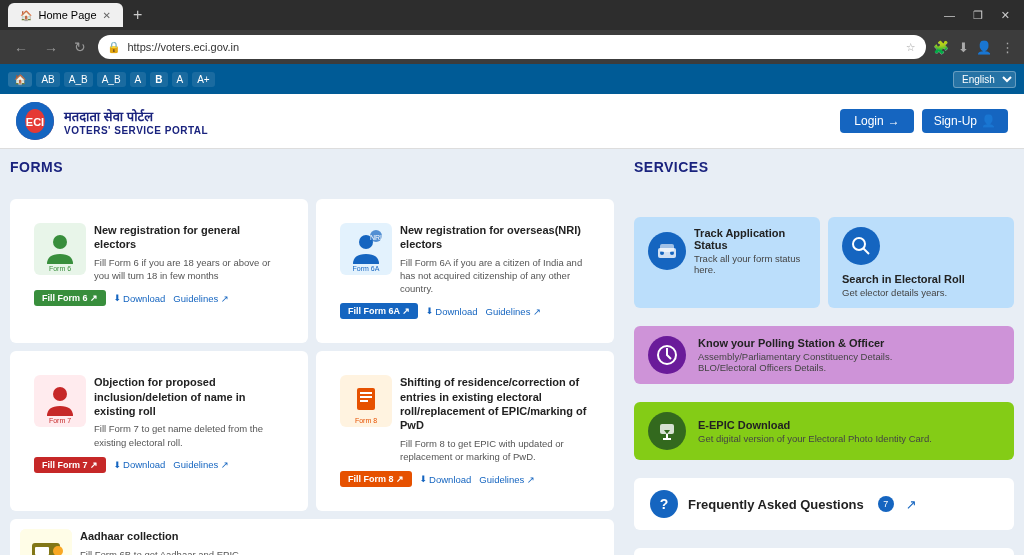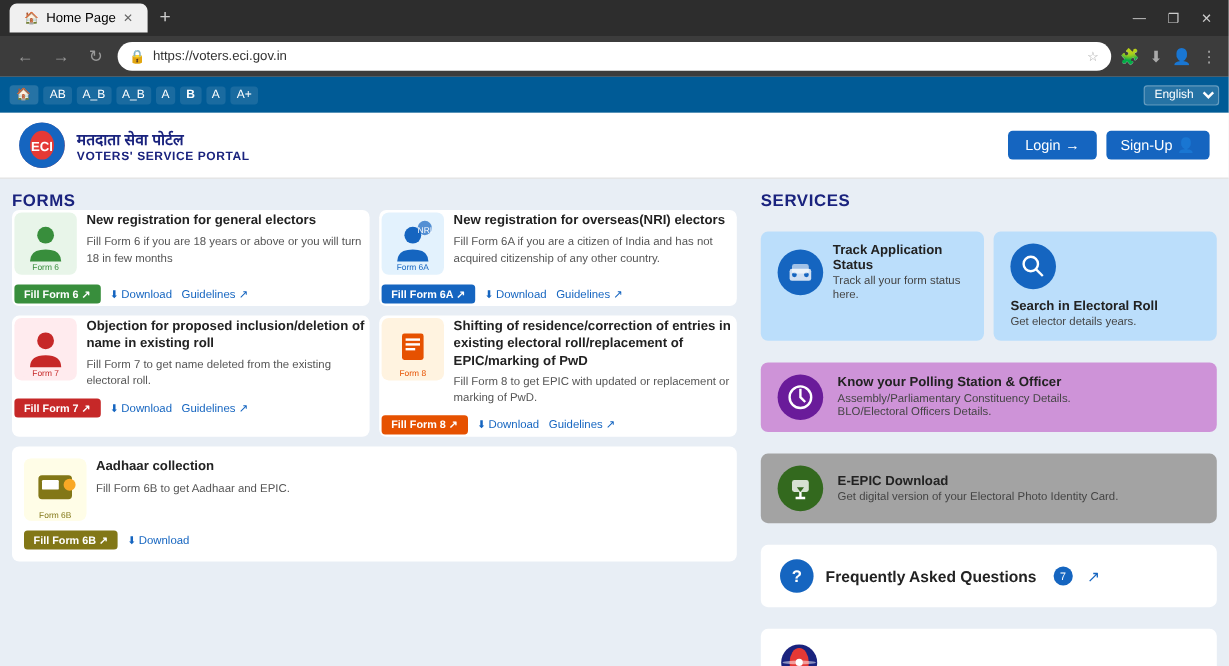--- a/index.html
+++ b/index.html
@@ -38,24 +38,24 @@
     .logo-english { font-size: 10px; color: #1a237e; font-weight: bold; letter-spacing: 0.5px; }
     .header-right { display: flex; gap: 8px; }
     .login-btn { background: #1565c0; color: #fff; border: none; border-radius: 4px; padding: 5px 14px; font-size: 12px; cursor: pointer; display: flex; align-items: center; gap: 4px; }
     .signup-btn { background: #1565c0; color: #fff; border: none; border-radius: 4px; padding: 5px 12px; font-size: 12px; cursor: pointer; display: flex; align-items: center; gap: 4px; }
 
     
     .main { display: flex; height: calc(555px - 30px - 34px - 30px - 55px); background: #e8eef5; }
 
     
     .forms-section { flex: 1; padding: 10px; overflow-y: auto; }
-    .section-title { font-size: 14px; font-weight: bold; color: #1a237e; margin-bottom: 0; letter-spacing: 0.5px; }
+    .section-title { font-size: 14px; font-weight: bold; color: #1a237e; margin-bottom: 24px; letter-spacing: 0.5px; }
 
     .forms-grid { display: grid; grid-template-columns: 1fr 1fr; gap: 8px; }
-    .form-card { background: #fff; border-radius: 6px; padding: 2px; display: flex; flex-direction: column; position: relative; }
+    .form-card { background: #fff; border-radius: 6px; padding: 24px; display: flex; flex-direction: column; position: relative; }
     .form-card-inner { display: flex; gap: 8px; }
     .form-icon { width: 52px; height: 52px; border-radius: 6px; display: flex; align-items: center; justify-content: center; flex-shrink: 0; font-size: 18px; }
     .form-icon.green { background: #e8f5e9; }
     .form-icon.blue { background: #e3f2fd; }
     .form-icon.red { background: #ffebee; }
     .form-icon.orange { background: #fff3e0; }
     .form-icon.yellow { background: #fffde7; }
     .form-content h4 { font-size: 11px; font-weight: bold; color: #222; margin-bottom: 4px; line-height: 1.3; }
     .form-content p { font-size: 9.5px; color: #555; line-height: 1.4; }
     .form-actions { display: flex; align-items: center; gap: 8px; margin-top: 8px; }
@@ -69,21 +69,21 @@
     .download-icon { font-size: 9px; }
 
     .form-card-wide { background: #fff; border-radius: 6px; padding: 10px; grid-column: 1 / -1; }
 
     
     .services-section { width: 400px; padding: 10px; display: flex; flex-direction: column; gap: 18px; }
 
     .service-card { border-radius: 6px; padding: 10px 14px; display: flex; align-items: center; gap: 12px; cursor: pointer; }
     .service-card.blue-light { background: #bbdefb; }
     .service-card.purple { background: #ce93d8; }
-    .service-card.olive { background: #a3a3a3; }
+    .service-card.olive { background: #84cc16; }
     .service-icon { width: 38px; height: 38px; border-radius: 50%; display: flex; align-items: center; justify-content: center; font-size: 18px; flex-shrink: 0; }
     .service-icon.dark-blue { background: #1565c0; color: #fff; }
     .service-icon.dark-purple { background: #6a1b9a; color: #fff; }
     .service-icon.dark-olive { background: #33691e; color: #fff; }
     .service-info h4 { font-size: 11px; font-weight: bold; color: #222; margin-bottom: 2px; }
     .service-info p { font-size: 9.5px; color: #444; }
 
     .faq-card { background: #fff; border-radius: 6px; padding: 12px 16px; display: flex; align-items: center; gap: 10px; cursor: pointer; }
     .faq-icon { width: 28px; height: 28px; border-radius: 50%; background: #1565c0; color: #fff; display: flex; align-items: center; justify-content: center; font-size: 14px; font-weight: bold; flex-shrink: 0; }
     .faq-text { font-size: 13px; font-weight: bold; color: #222; }

